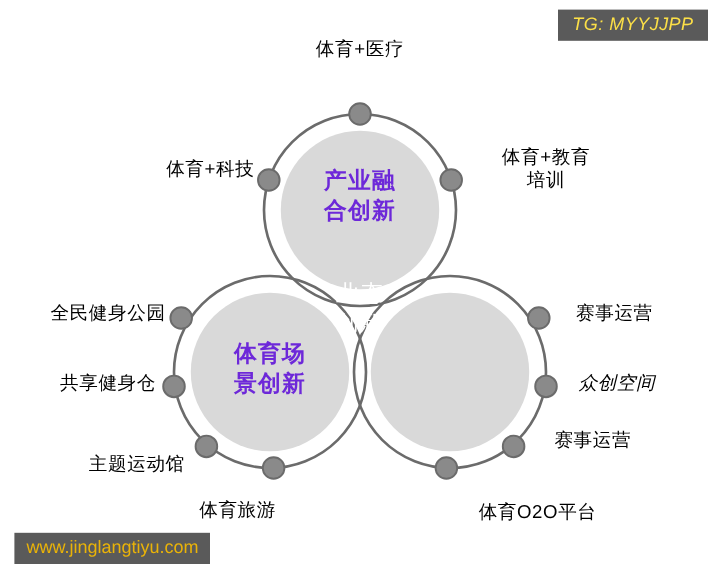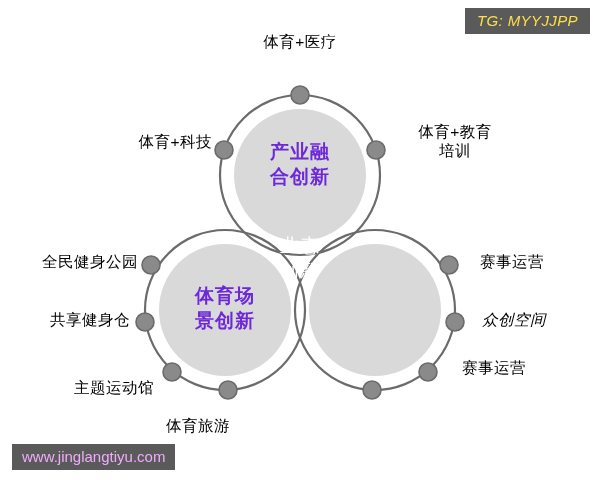--- a/index.html
+++ b/index.html
@@ -36,21 +36,21 @@
     z-index: 40;
     white-space: nowrap;
     font-style: italic;
   }
 
   .watermark {
     position: absolute;
     left: 12px;
     bottom: 10px;
     background: #5a5a5a;
-    color: #f0abfc;
+    color: #eab308;
     font-size: 15px;
     padding: 5px 10px 6px 10px;
     line-height: 1;
     z-index: 40;
     white-space: nowrap;
   }
 
   svg#diagram {
     position: absolute;
     left: 0;
@@ -178,14 +178,15 @@
   <div class="lbl c" style="left:140px; top:416px; width:116px;">体育旅游</div>
 
   <div class="lbl r" style="left:38px; top:378px; width:116px;">主题运动馆</div>
 
   <div class="lbl l" style="left:480px; top:252px; width:116px;">赛事运营</div>
 
   <div class="lbl l" style="left:482px; top:310px; width:112px;font-style:italic;">众创空间</div>
 
   <div class="lbl l" style="left:462px; top:358px; width:134px;">赛事运营</div>
 
+  <div class="lbl c" style="left:382px; top:418px; width:132px;">体育O2O平台</div>
 
 </div>
 
 </body></html>

